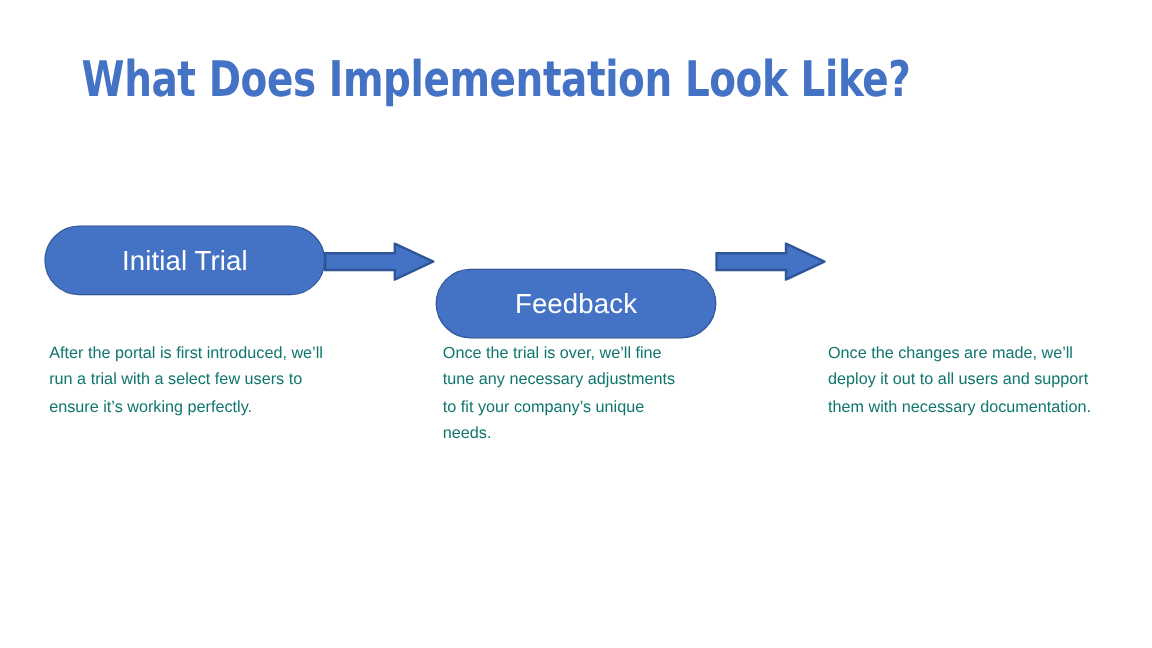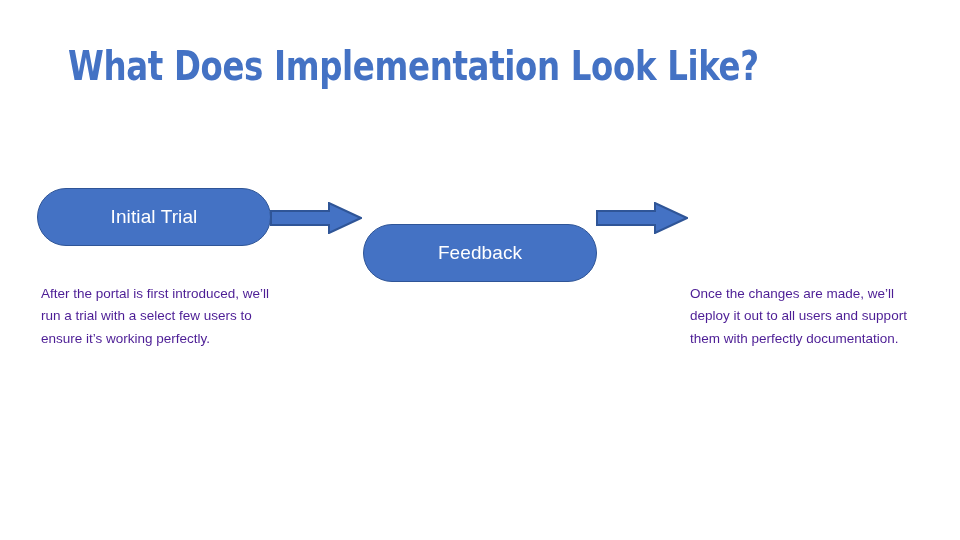--- a/index.html
+++ b/index.html
@@ -53,21 +53,21 @@
     border: 1.5px solid #2F5597;
     border-radius: 34px;
     box-sizing: border-box;
     display: flex;
     align-items: center;
     justify-content: center;
     z-index: 2;
   }
   .pill-label {
     color: #ffffff;
-    font-size: 19px;
+    font-size: 23px;
     font-weight: normal;
     line-height: 26px;
     letter-spacing: 0.1px;
     white-space: nowrap;
   }
 
   .pill-1 { left: 37px;  width: 234px; }
   .pill-2 { left: 363px; width: 234px; margin-top: 36px; }
   .pill-3 { left: 688px; width: 237px; }
 
@@ -82,21 +82,21 @@
   .arrow-1 { left: 270px; }
   .arrow-2 { left: 596px; }
   .arrow svg { display: block; width: 100%; height: 100%; }
 
   
   .body-col {
     position: absolute;
     top: 283px;
     font-size: 13.5px;
     line-height: 22.3px;
-    color: #4c1d95;
+    color: #0f766e;
     font-weight: normal;
   }
   .col-1 { left: 41px;  width: 235px; }
   .col-2 { left: 369px; width: 205px; }
   .col-3 { left: 690px; width: 235px; }
 </style>
 </head>
 <body>
 
 <div id="slide">
@@ -123,16 +123,17 @@
 
     <div class="pill pill-2">
       <span class="pill-label">Feedback</span>
     </div>
 
 
   </div>
 
   <div class="body-col col-1">After the portal is first introduced, we’ll run a trial with a select few users to ensure it’s working perfectly.</div>
 
+  <div class="body-col col-2">Once the trial is over, we’ll fine tune any necessary adjustments to fit your company’s unique needs.</div>
 
-  <div class="body-col col-3">Once the changes are made, we’ll deploy it out to all users and support them with perfectly documentation.</div>
+  <div class="body-col col-3">Once the changes are made, we’ll deploy it out to all users and support them with necessary documentation.</div>
 
 </div>
 
 </body></html>

